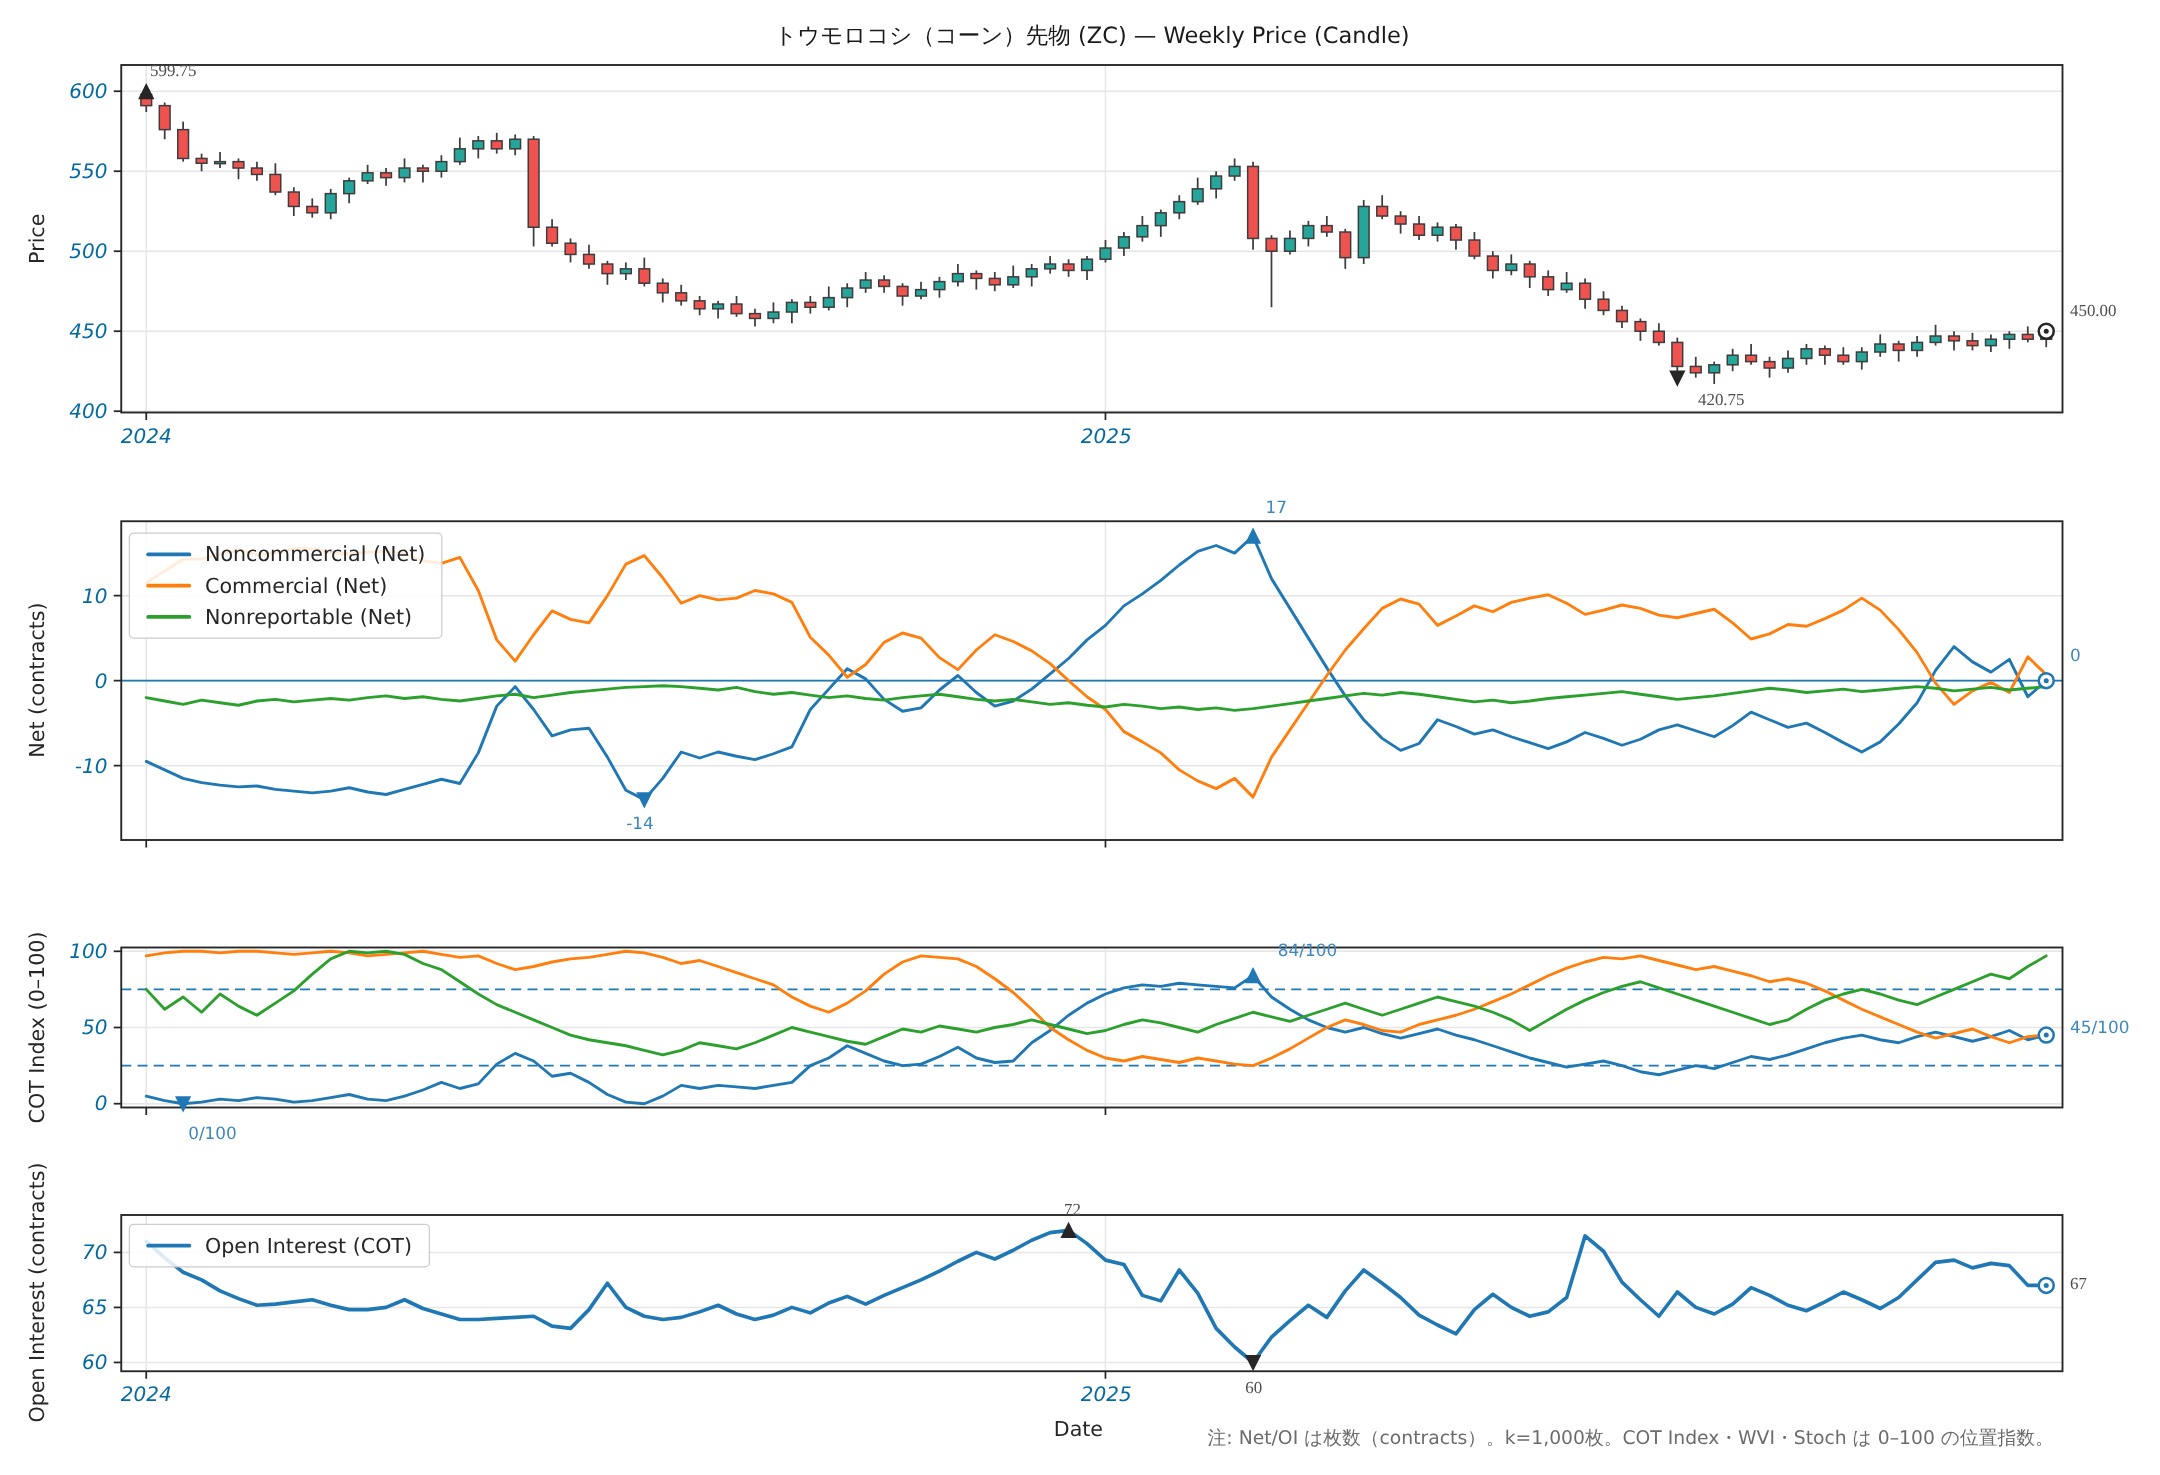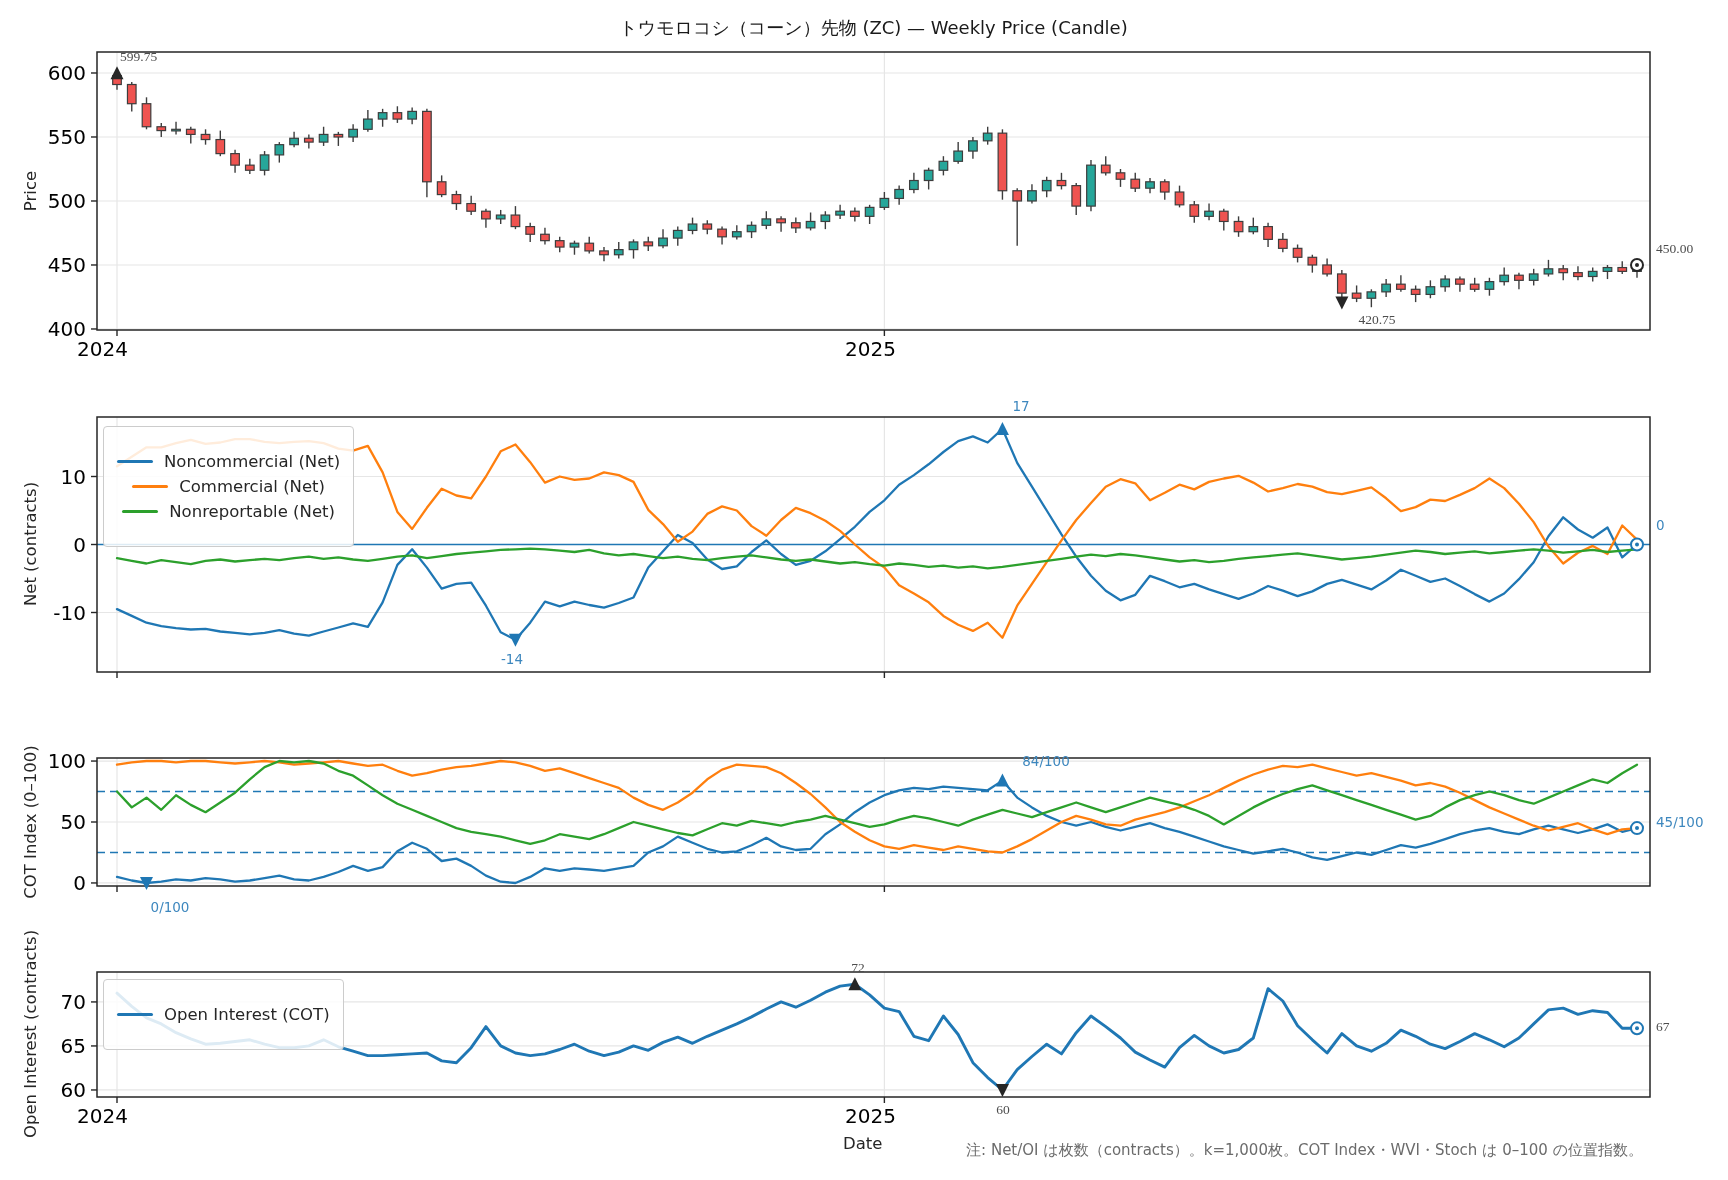--- a/index.html
+++ b/index.html
@@ -3,29 +3,29 @@
 <meta charset="utf-8">
 <style>
   html,body{margin:0;padding:0;background:#fff;}
   #fig{position:relative;width:1728px;height:1180px;background:#ffffff;
        font-family:"DejaVu Sans","Liberation Sans",sans-serif;overflow:hidden;}
   #plot{position:absolute;left:0;top:0;}
   .title{position:absolute;left:97px;width:1553px;text-align:center;
          font-size:18px;color:#1a1a1a;}
   .ylab{position:absolute;transform:translate(-50%,-50%) rotate(-90deg);
         font-size:16.5px;color:#262626;white-space:nowrap;}
-  .tick{position:absolute;font-size:20px;color:#000000;line-height:20px;}
+  .tick{position:absolute;font-size:16px;color:#0369a1;line-height:20px;font-style:italic;}
   .ytick{width:56px;text-align:right;}
-  .xtick{width:80px;}
+  .xtick{width:80px;text-align:center;}
   .ann{position:absolute;font-size:13.5px;line-height:17px;white-space:nowrap;}
   .ann.c{transform:translateX(-50%);}
   .ann-dark{color:#4d4d4d;font-family:Liberation Serif, serif;}
   .ann-blue{color:#3d87be;}
   .legend{position:absolute;background:rgba(255,255,255,0.85);border:1px solid #cccccc;
-          border-radius:4px;padding:25px 13px;display:flex;flex-direction:column;gap:6px;z-index:2;align-items:center;}
+          border-radius:4px;padding:7px 13px;display:flex;flex-direction:column;gap:6px;z-index:2;}
   .lrow{display:flex;align-items:center;gap:11px;}
   .lswatch{width:36px;height:3.5px;border-radius:2px;background:#999;}
   .llabel{font-size:16.5px;color:#262626;}
   .xlabel{position:absolute;font-size:16.5px;color:#262626;text-align:center;}
   .note{position:absolute;font-size:15px;color:#6b6b6b;white-space:nowrap;}
 </style>
 </head>
 <body>
 
 <div id="fig">

